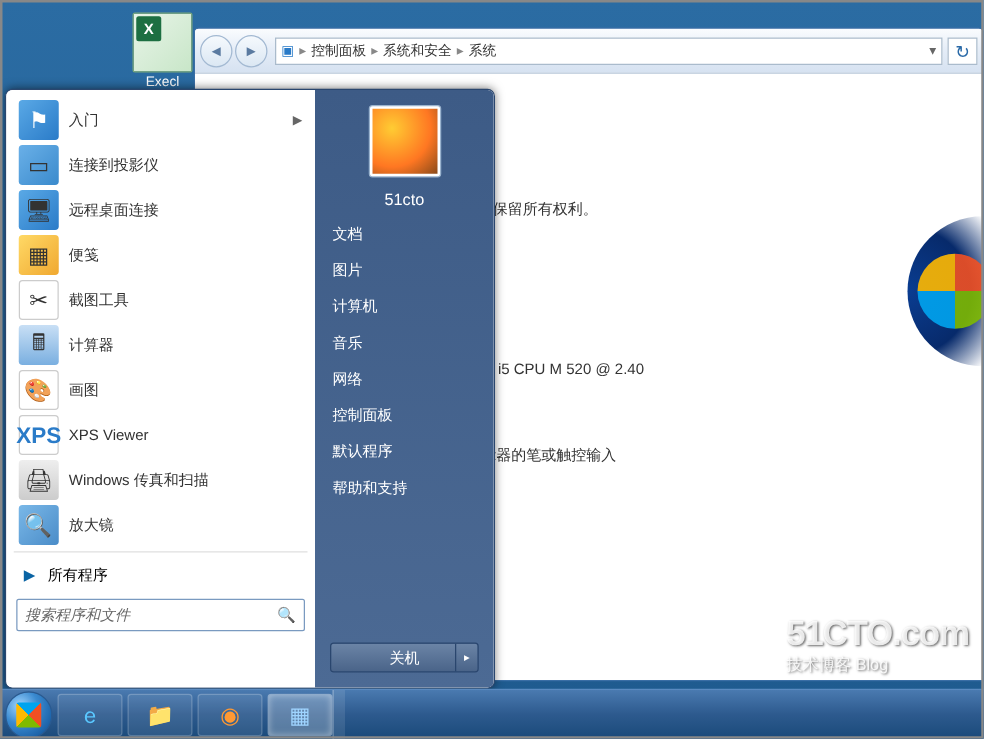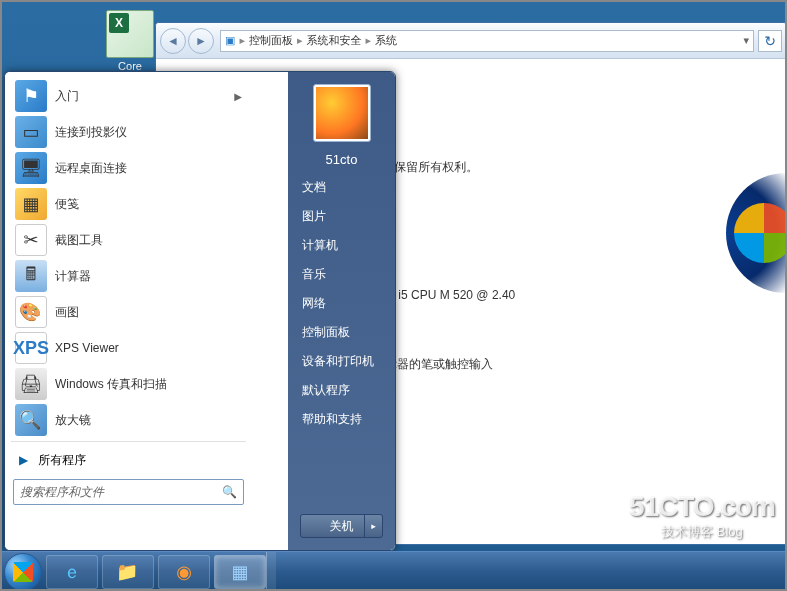--- a/index.html
+++ b/index.html
@@ -26,21 +26,21 @@
 .kv { display: flex; margin-left: 14px; line-height: 1.9; }
 .kv .k { width: 115px; color: #333; }
 .kv .v { flex: 1; }
 .link { color: #0066cc; }
 .win-orb { position: absolute; right: 0; top: 150px; width: 60px; height: 120px; background: radial-gradient(circle at 0% 50%, #0a3d91 0%, #072a6b 60%, transparent 100%); border-radius: 60px 0 0 60px; }
 .win-orb::before { content:""; position:absolute; left:8px; top:30px; width:60px; height:60px; border-radius:50%; background: conic-gradient(#f25022 0 25%, #7fba00 25% 50%, #00a4ef 50% 75%, #ffb900 75% 100%); opacity:.9; }
 
 
 .startmenu { position: absolute; left: 4px; bottom: 40px; width: 392px; height: 480px; background: #fff; border: 1px solid #2a466e; border-radius: 6px; box-shadow: 0 0 8px rgba(0,0,0,.5); display: flex; overflow: hidden; }
 .sm-left { width: 247px; background: #fff; display: flex; flex-direction: column; padding: 6px; }
-.sm-right { flex: 1; background: linear-gradient(180deg, #3d5b86 0%, #4c6a94 100%); color: #fff; padding: 6px 4px; display: flex; flex-direction: column; position: relative; margin-left: 36px; }
+.sm-right { flex: 1; background: linear-gradient(180deg, #3d5b86 0%, #4c6a94 100%); color: #fff; padding: 6px 4px; display: flex; flex-direction: column; position: relative; }
 .sm-item { display: flex; align-items: center; height: 36px; padding: 0 4px; font-size: 12px; color: #333; border-radius: 2px; cursor: default; }
 .sm-item .ico { width: 32px; height: 32px; margin-right: 8px; border-radius: 3px; display: flex; align-items: center; justify-content: center; font-size: 18px; }
 .sm-item .arrow { margin-left: auto; color: #666; font-size: 10px; }
 .sm-divider { height: 1px; background: #e0e0e0; margin: 3px 0; }
 .sm-allprogs { display:flex; align-items:center; height:30px; padding:0 8px; font-size:12px; }
 .sm-allprogs .arrow { margin-right:10px; color:#0a64a4; }
 .sm-search { height: 26px; border: 1px solid #7a9ac0; border-radius: 2px; margin: 4px 2px 2px; display: flex; align-items: center; padding: 0 6px; font-size: 12px; color: #666; font-style: italic; }
 .sm-search .mag { margin-left: auto; color: #2a6aa8; font-style: normal; }
 
 .user-pic { width: 58px; height: 58px; margin: 6px auto 10px; border: 1px solid #9ab3ce; background: #fff; padding: 2px; border-radius: 3px; }
@@ -67,34 +67,34 @@
 .start-orb { width: 38px; height: 38px; margin-left: 4px; border-radius: 50%; background: radial-gradient(circle at 30% 30%, #9fd4ff 0%, #3a8ad0 40%, #0a4a90 100%); border: 1px solid #2a5a90; position: relative; }
 .start-orb::before { content:""; position:absolute; left:50%; top:50%; width:20px; height:20px; transform:translate(-50%,-50%); background: conic-gradient(from 45deg, #f25022 0 25%, #7fba00 25% 50%, #ffb900 50% 75%, #00a4ef 75% 100%); border-radius:2px; }
 .tb-btn { width: 52px; height: 34px; margin-left: 4px; border-radius: 3px; background: rgba(255,255,255,.08); border: 1px solid rgba(255,255,255,.2); display: flex; align-items: center; justify-content: center; color: #fff; font-size: 18px; }
 .tb-btn.active { background: rgba(255,255,255,.25); box-shadow: inset 0 0 6px rgba(255,255,255,.4); }
 .tray { margin-left: auto; display: flex; align-items: center; gap: 8px; padding-right: 6px; color: #fff; font-size: 11px; }
 .tray .lang { background: rgba(255,255,255,.15); padding: 1px 4px; border-radius: 2px; }
 .show-desktop { width: 10px; height: 40px; border-left: 1px solid rgba(255,255,255,.3); background: rgba(255,255,255,.1); }
 
 
 .watermark { position: absolute; right: 12px; bottom: 50px; color: rgba(255,255,255,.85); font-family: Arial Black, sans-serif; font-size: 28px; font-weight: 900; text-shadow: 1px 1px 2px rgba(0,0,0,.6); letter-spacing: -1px; }
-.watermark small { display:block; font-size: 13px; text-align:center; font-weight:normal; letter-spacing:0; }
+.watermark small { display:block; font-size: 13px; text-align:left; font-weight:normal; letter-spacing:0; }
 
 
 .frame { position:absolute; inset:0; border:2px solid #888; pointer-events:none; }
 </style>
 </head>
 <body>
 
 <div class="desktop">
   <div class="desktop-icon">
     <div class="ico">
         <div class="excel-x">X</div>
       </div>
-    <span>Core</span>
+    <span>Execl</span>
   </div>
 </div>
 
 <div class="syswin">
   <div class="syswin-toolbar">
     <div class="nav-btn">◄</div>
     <div class="nav-btn">►</div>
     <div class="crumb-bar">
       <span style="color:#2a7bc8">▣</span>
         <span class="sep">▸</span>
@@ -209,21 +209,20 @@
     <div class="user-pic">
         <div class="user-pic-inner"></div>
       </div>
     <div class="sm-r-user">51cto</div>
     <div class="sm-r-item">文档</div>
     <div class="sm-r-item">图片</div>
     <div class="sm-r-item">计算机</div>
     <div class="sm-r-item">音乐</div>
     <div class="sm-r-item">网络</div>
     <div class="sm-r-item">控制面板</div>
-    <div class="sm-r-item">设备和打印机</div>
     <div class="sm-r-item">默认程序</div>
     <div class="sm-r-item">帮助和支持</div>
     <div class="sm-shutdown">
         <span>关机</span>
         <div class="split">▸</div>
       </div>
   </div>
 </div>
 
 <div class="taskbar">

